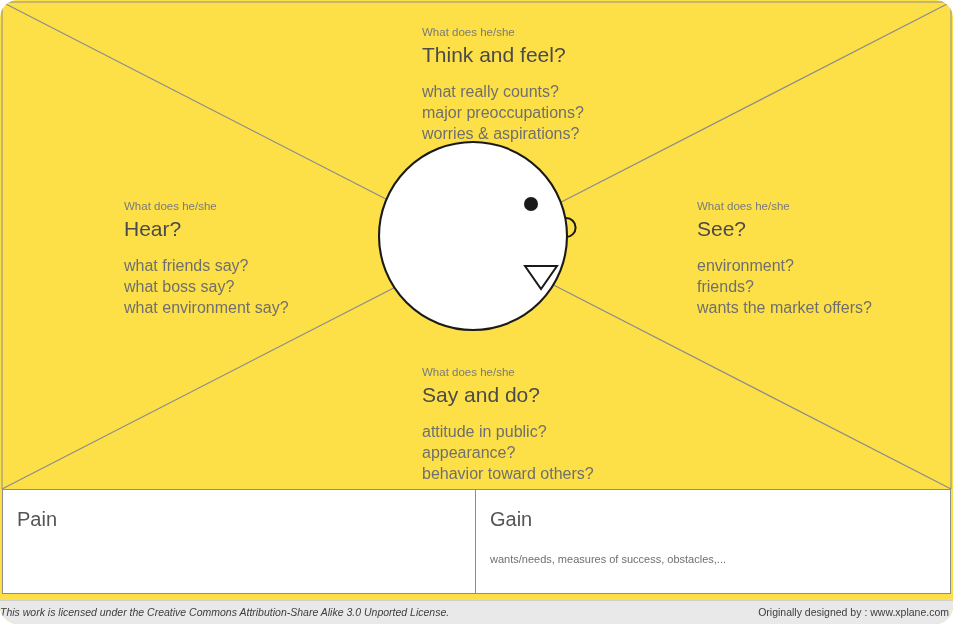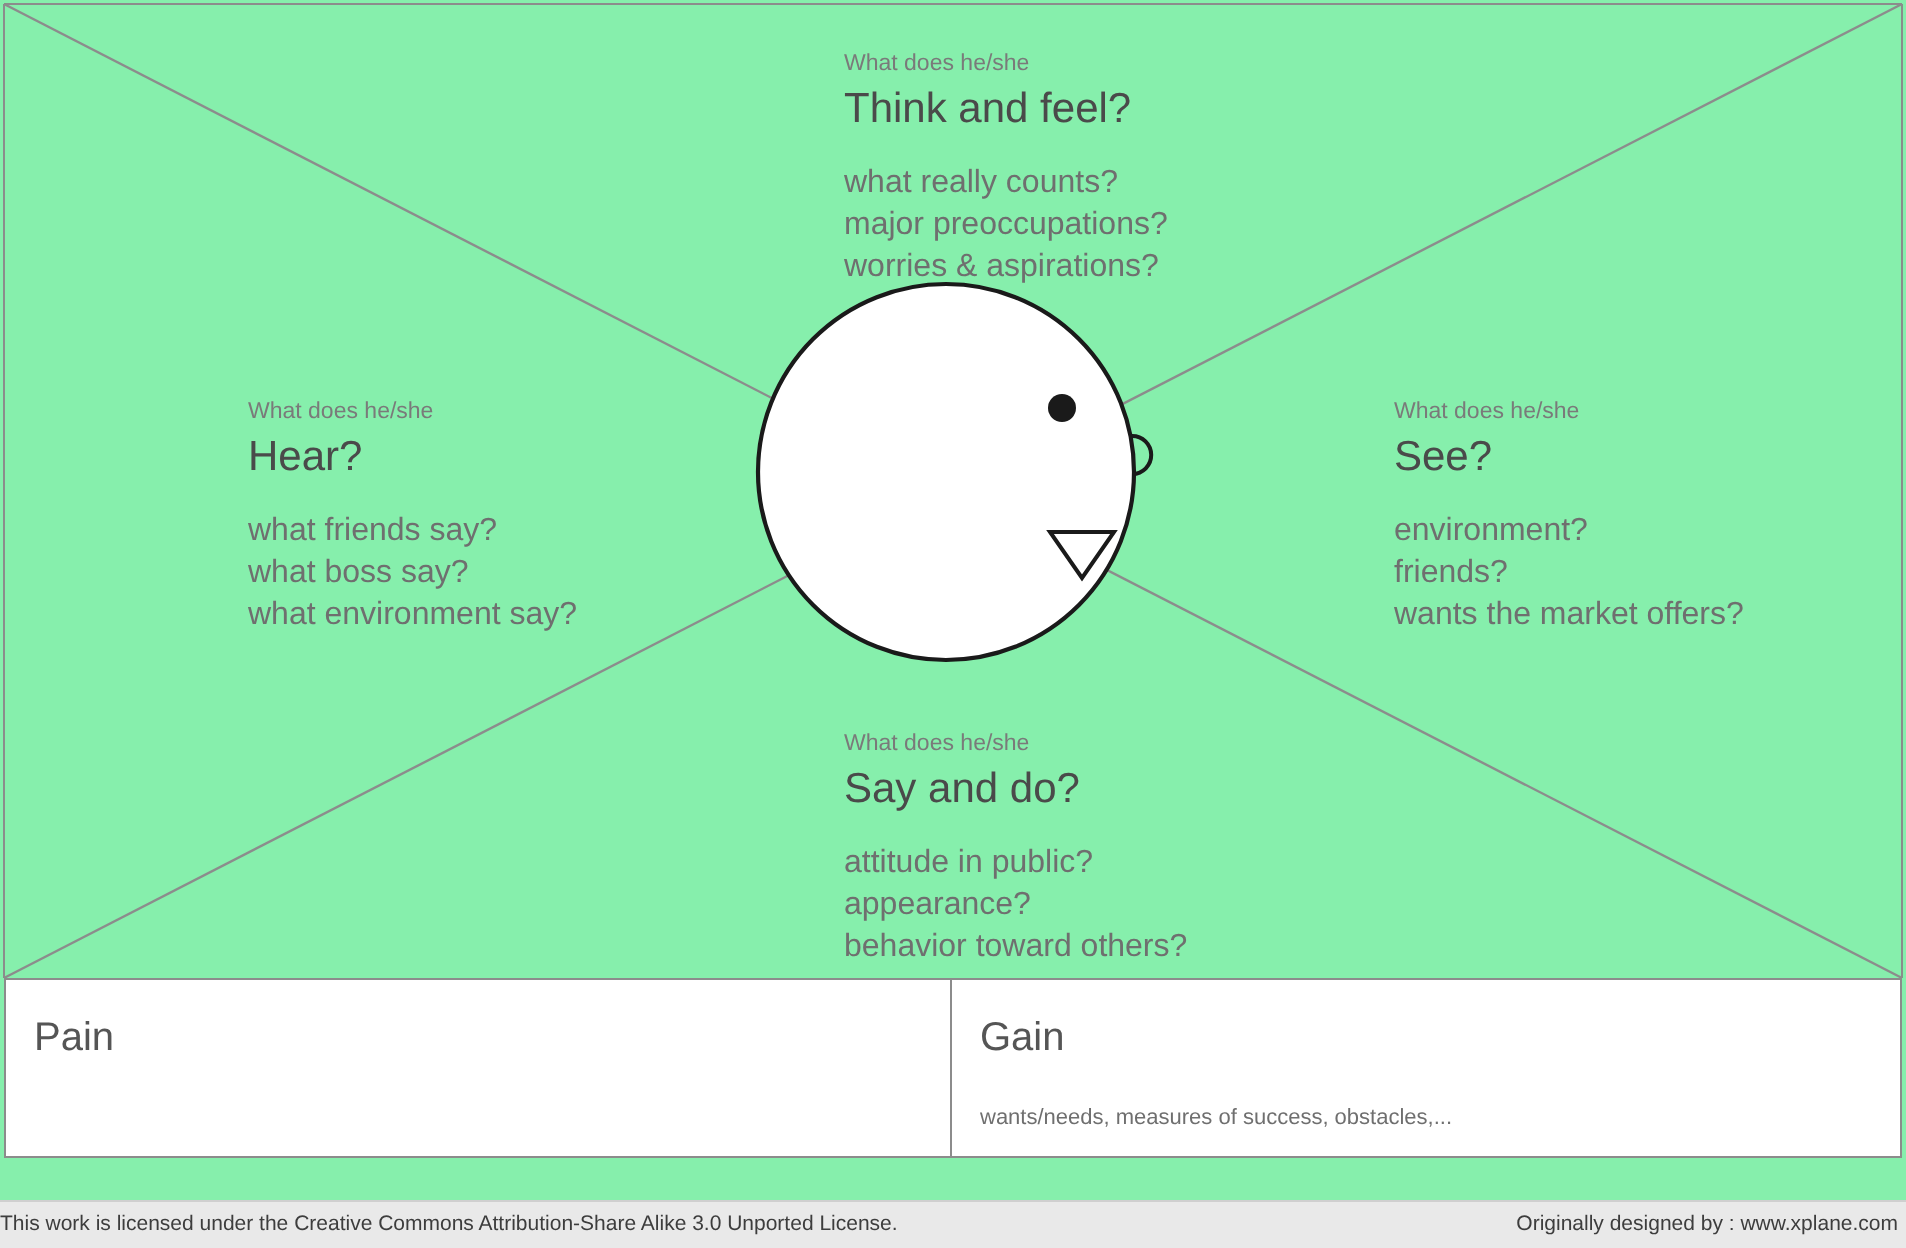--- a/index.html
+++ b/index.html
@@ -8,22 +8,23 @@
     background: #ffffff;
   }
   body {
     font-family: "Liberation Sans", sans-serif;
     color: #333333;
   }
   #canvas {
     position: relative;
     width: 953px;
     height: 624px;
-    background: #86efac;
+    background: #fde047;
     overflow: hidden;
+    border-radius: 18px;
   }
 
   
   #cross-svg, #circle-svg {
     position: absolute;
     left: 0;
     top: 0;
     width: 953px;
     height: 624px;
   }
@@ -57,21 +58,21 @@
   
   #quad-think { left: 422px; top: 25px; }
   #quad-hear  { left: 124px; top: 199px; }
   #quad-see   { left: 697px; top: 199px; }
   #quad-say   { left: 422px; top: 365px; }
 
   
   .bottom-box {
     position: absolute;
     top: 489px;
-    height: 90px;
+    height: 105px;
     border: 1px solid #8c8c8c;
     box-sizing: border-box;
     background: #ffffff;
   }
   #box-pain { left: 2px; width: 474px; }
   #box-gain { left: 475px; width: 476px; }
   .box-title {
     font-size: 20px;
     color: #555555;
     margin: 18px 0 0 14px;
@@ -92,20 +93,21 @@
     height: 24px;
     background: #e9e9e9;
     border-top: 1px solid #cfcfcf;
   }
   #footer-left {
     position: absolute;
     left: 0px;
     top: 5px;
     font-size: 10.5px;
     color: #3d3d3d;
+    font-style: italic;
   }
   #footer-right {
     position: absolute;
     right: 4px;
     top: 5px;
     font-size: 10.5px;
     color: #3d3d3d;
   }
 </style>
 </head>

